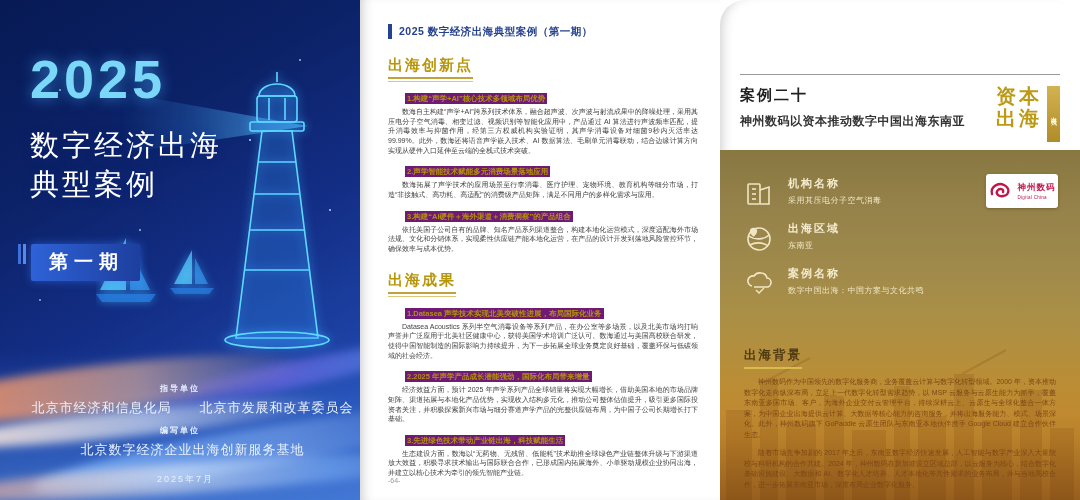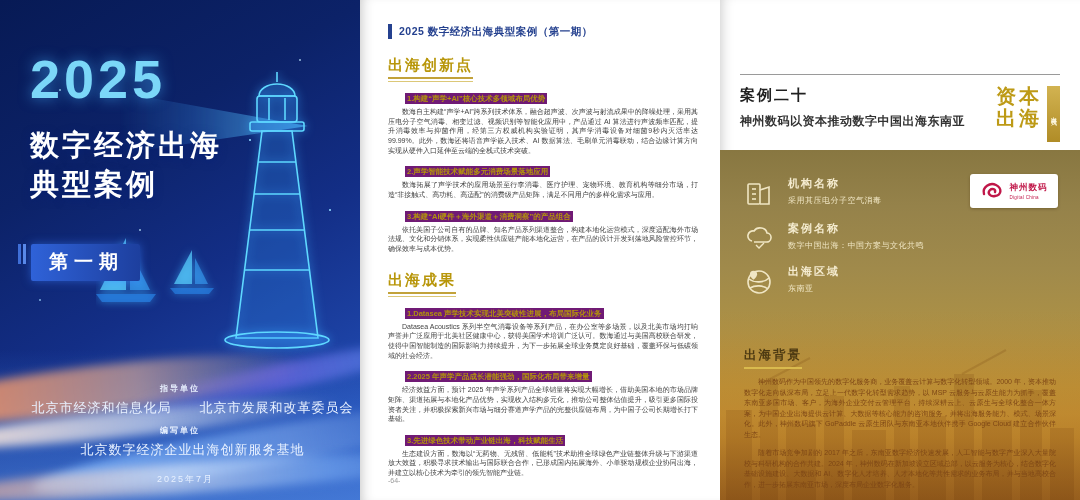--- a/index.html
+++ b/index.html
@@ -30,21 +30,21 @@
       background:linear-gradient(90deg,rgba(255,230,215,.95),rgba(255,255,255,.55) 55%,transparent);}
   .s3{left:30px;bottom:30px;width:430px;height:40px;transform:rotate(-10deg);
       background:linear-gradient(90deg,rgba(120,180,255,.8),rgba(160,200,255,.4) 60%,transparent);}
   .s4{left:120px;bottom:110px;width:320px;height:26px;transform:rotate(-12deg);
       background:linear-gradient(90deg,transparent,rgba(150,120,255,.45),rgba(90,160,255,.5));}
   .s5{left:-60px;bottom:8px;width:520px;height:30px;transform:rotate(-4deg);
       background:linear-gradient(90deg,rgba(255,170,130,.6),rgba(255,255,255,.5) 45%,rgba(140,190,255,.45) 75%,transparent);}
   .cover-text{position:absolute;left:30px;top:52px;z-index:5;}
   .cover-year{font-size:54px;font-weight:bold;color:#7bd7f8;letter-spacing:4px;line-height:1;
               text-shadow:0 0 14px rgba(70,180,255,.6);}
-  .cover-title{font-size:29px;font-weight:bold;color:#fff;letter-spacing:3px;line-height:1.35;margin-top:20px;
+  .cover-title{font-size:29px;font-weight:normal;color:#fff;letter-spacing:3px;line-height:1.35;margin-top:20px;
                text-shadow:0 2px 8px rgba(0,30,120,.6);}
   .issue-row{display:flex;align-items:flex-start;margin-top:40px;margin-left:-12px;}
   .issue-bars{width:9px;height:20px;margin-right:4px;
       background:linear-gradient(90deg,#3f6fd8 0 3px,transparent 3px 5px,#5b8ae8 5px 8px,transparent 8px);}
   .issue-badge{background:linear-gradient(90deg,#2f62d8,#1d3f9e);color:#fff;font-size:19px;font-weight:bold;
                letter-spacing:6px;padding:5px 16px 6px 18px;border-radius:2px;
                box-shadow:0 0 10px rgba(60,130,255,.5);}
   .cover-footer{position:absolute;left:0;right:0;bottom:14px;text-align:center;z-index:6;color:#e8f1ff;}
   .cf-label{font-size:8px;font-weight:bold;letter-spacing:2px;margin-top:8px;}
   .cf-orgs{font-size:13px;margin-top:5px;letter-spacing:1px;margin-left:25px;}
@@ -60,42 +60,42 @@
          padding-bottom:7px;margin-top:17px;
          background-image:linear-gradient(#c2a23a,#c2a23a),linear-gradient(#dcc878,#dcc878);
          background-size:100% 2px,100% 1px;background-position:0 calc(100% - 3px),0 100%;background-repeat:no-repeat;}
   .sub{margin:5px 0 2px;padding-left:17px;}
   .sub span{background:#701a75;color:#b2920d;font-size:7.5px;font-weight:bold;padding:1px 2px;}
   .body-p{font-size:7px;color:#3f3f3f;line-height:1.38;text-align:justify;text-indent:2em;margin:0;}
   .pageno{position:absolute;left:28px;bottom:16px;font-size:7px;color:#9a9a9a;}
 
   
   .page-right{width:360px;height:500px;flex:0 0 360px;background:#fff;position:relative;box-sizing:border-box;
-              box-shadow:inset 10px 0 14px -10px rgba(0,0,0,.25);}
+              box-shadow:inset 10px 0 14px -10px rgba(0,0,0,.25);border-radius:25px;}
   .title-block{margin:74px 20px 0 20px;border-top:1px solid #9a9a9a;border-bottom:1px solid #9a9a9a;
                padding:11px 0 13px;display:flex;justify-content:space-between;align-items:flex-start;}
   .case-label{font-size:15px;font-weight:bold;color:#1f1f1f;letter-spacing:2px;}
   .case-title{font-size:12px;font-weight:bold;color:#333;letter-spacing:.5px;margin-top:8px;}
   .mode-wrap{display:flex;align-items:flex-start;}
   .mode-chars{text-align:center;}
   .mode-line{font-size:20px;font-weight:bold;color:#bd9a16;letter-spacing:3px;line-height:1.08;}
   .ribbon{width:13px;height:56px;margin-left:5px;background:linear-gradient(#d2b351,#b08c27);
           writing-mode:vertical-rl;display:flex;align-items:center;justify-content:center;
           font-size:6px;color:#fffbe8;letter-spacing:1px;}
   .gold-panel{position:absolute;left:0;right:0;top:150px;bottom:0;overflow:hidden;
       background:linear-gradient(180deg,#887741 0%,#95824a 16%,#a08a4b 34%,#ad9145 52%,#bb9438 68%,#c39130 82%,#aa7427 100%);}
   .skyline{position:absolute;left:0;right:0;bottom:0;opacity:.35;}
   .haze{position:absolute;left:0;right:0;bottom:0;height:190px;
         background:linear-gradient(180deg,transparent,rgba(190,120,40,.35) 55%,rgba(120,60,15,.4));}
   .info{position:relative;padding:26px 24px 0 24px;}
   .info-row{display:flex;margin-bottom:13px;}
   .info-icon{width:32px;flex:0 0 32px;margin-right:12px;display:flex;align-items:flex-start;padding-top:2px;}
   .info-label{font-size:11px;font-weight:bold;color:#f4ebcf;letter-spacing:2px;}
   .info-value{font-size:8px;color:#efe5c2;margin-top:4px;letter-spacing:.5px;}
-  .logo-box{position:absolute;top:24px;right:22px;width:88px;height:34px;background:#fff;border-radius:3px;
+  .logo-box{position:absolute;top:24px;right:22px;width:72px;height:34px;background:#fff;border-radius:3px;
             display:flex;align-items:center;justify-content:center;gap:5px;box-shadow:0 1px 3px rgba(60,40,0,.35);}
   .logo-txt .cn{font-size:8.5px;font-weight:bold;color:#c01648;letter-spacing:1px;}
   .logo-txt .en{font-size:4.5px;color:#c01648;margin-top:1px;letter-spacing:.3px;}
   .bg-sec{position:relative;padding:2px 24px 0 24px;}
   .bg-h{display:inline-block;font-size:12.5px;font-weight:bold;color:#4d3a12;letter-spacing:2px;padding-bottom:5px;
         background-image:linear-gradient(#d9ba4e,#d9ba4e);background-size:100% 2px;
         background-position:0 100%;background-repeat:no-repeat;margin-top:36px;}
   .bg-p{font-size:7px;color:#7e4716;line-height:1.5;text-align:justify;text-indent:2em;margin:8px 0 0;}
 </style>
 </head>
@@ -249,44 +249,44 @@
             </svg>
           </span>
           <div>
             <div class="info-label">机构名称</div>
             <div class="info-value">采用其压电分子空气消毒</div>
           </div>
         </div>
 
         <div class="info-row">
           <span class="info-icon">
-            <svg width="30" height="28" viewBox="0 0 30 28" fill="none" stroke="#f0e6c4" stroke-width="1.6">
-              <path d="M8 18 a5 5 0 1 1 2 -10 a7 6 0 0 1 13 2 a4.5 4.5 0 0 1 -1 9 h-12"></path>
-              <path d="M12 22 l3 3 l5 -5" stroke-width="1.4"></path>
-            </svg>
-          </span>
-          <div>
-            <div class="info-label">案例名称</div>
-            <div class="info-value">数字中国出海：中国方案与文化共鸣</div>
-          </div>
-        </div>
-
-        <div class="info-row">
-          <span class="info-icon">
             <svg width="30" height="30" viewBox="0 0 30 30" fill="none" stroke="#f0e6c4" stroke-width="1.6">
               <circle cx="15" cy="16" r="11"></circle>
               <path d="M5 13 c5 4 15 4 20 -1 M6 22 c5 -3 13 -3 18 1"></path>
               <path d="M15 3 a4 4 0 0 1 4 4 c0 3 -4 6 -4 6 s-4 -3 -4 -6 a4 4 0 0 1 4 -4 Z" fill="#f0e6c4" stroke="none" transform="translate(-4,2) scale(0.9)"></path>
             </svg>
           </span>
           <div>
             <div class="info-label">出海区域</div>
             <div class="info-value">东南亚</div>
           </div>
         </div>
+
+        <div class="info-row">
+          <span class="info-icon">
+            <svg width="30" height="28" viewBox="0 0 30 28" fill="none" stroke="#f0e6c4" stroke-width="1.6">
+              <path d="M8 18 a5 5 0 1 1 2 -10 a7 6 0 0 1 13 2 a4.5 4.5 0 0 1 -1 9 h-12"></path>
+              <path d="M12 22 l3 3 l5 -5" stroke-width="1.4"></path>
+            </svg>
+          </span>
+          <div>
+            <div class="info-label">案例名称</div>
+            <div class="info-value">数字中国出海：中国方案与文化共鸣</div>
+          </div>
+        </div>
       </div>
 
       <div class="bg-sec">
         <span class="bg-h">出海背景</span>
         <p class="bg-p">神州数码作为中国领先的数字化服务商，业务覆盖云计算与数字化转型领域。2000 年，资本推动数字化走向纵深布局，立足上一代数字化转型需求趋势，以 MSP 云服务与云原生能力为抓手，覆盖东南亚多国市场、客户，为海外企业交付云管理平台，持续深耕云上、云原生与全球化整合一体方案，为中国企业出海提供云计算、大数据等核心能力的咨询服务，并将出海服务能力、模式、场景深化。此外，神州数码旗下 GoPaddle 云原生团队与东南亚本地伙伴携手 Google Cloud 建立合作伙伴生态。</p>
         <p class="bg-p">随着市场竞争加剧的 2017 年之后，东南亚数字经济快速发展，人工智能与数字产业深入大量院校与科研机构的合作共建。2024 年，神州数码在新加坡设立区域总部，以云服务为核心，结合数字化基础设施建设、大数据和 AI、数字化人才培养、人才本地化等共性需求的业务布局，并与当地高校合作，进一步拓展东南亚市场，深度布局企业数字化服务。</p>
       </div>
     </div>
   </div>
 

